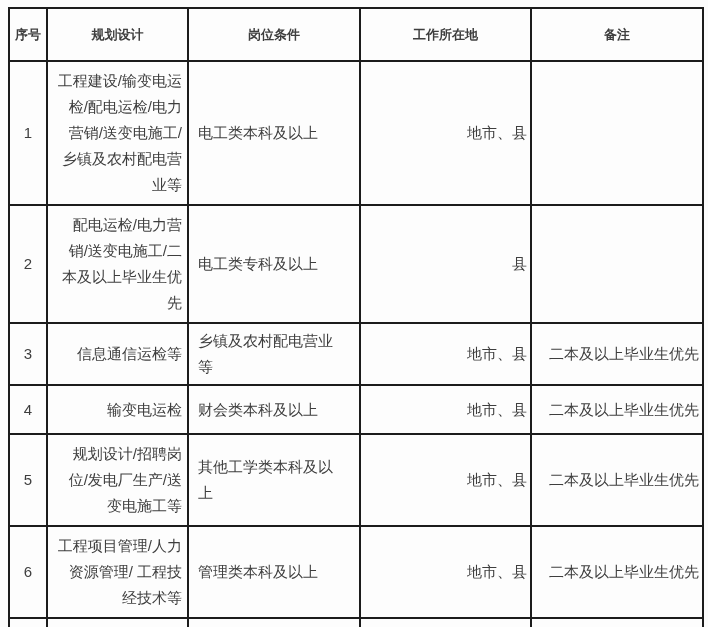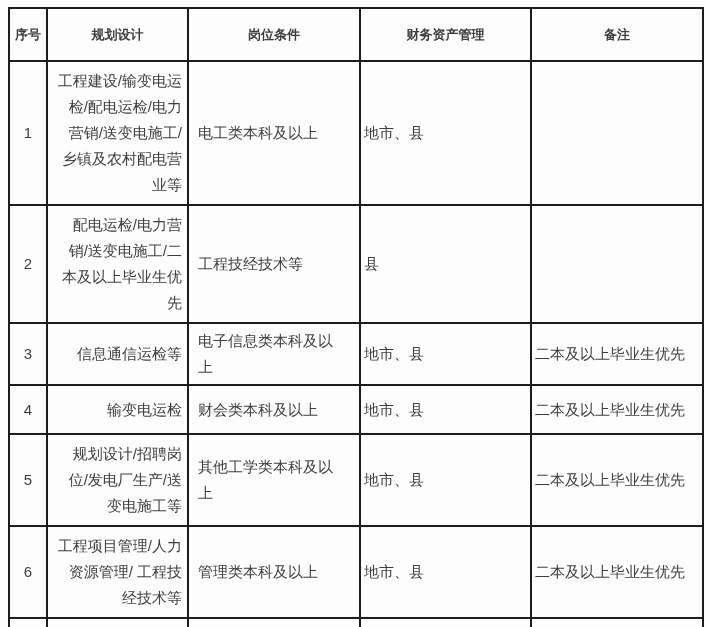--- a/index.html
+++ b/index.html
@@ -46,64 +46,64 @@
   td.c-position {
     text-align: right;
     padding: 6px 5px 6px 9px;
   }
   td.c-requirement {
     text-align: left;
     padding: 4px 16px 4px 9px;
   }
   td.c-location,
   td.c-note {
-    text-align: left;
+    text-align: right;
     padding: 2px 3px;
   }
 </style>
 </head>
 <body>
 
 <div class="page">
   <table class="recruit">
     <colgroup>
       <col style="width:38px">
       <col style="width:141px">
       <col style="width:172px">
       <col style="width:171px">
       <col style="width:172px">
     </colgroup>
     <thead>
       <tr style="height:53px;">
         <th>序号</th>
         <th>规划设计</th>
         <th>岗位条件</th>
-        <th>财务资产管理</th>
+        <th>工作所在地</th>
         <th>备注</th>
       </tr>
     </thead>
     <tbody>
       <tr style="height:126px;">
         <td class="c-serial">1</td>
         <td class="c-position">工程建设/输变电运检/配电运检/电力营销/送变电施工/乡镇及农村配电营业等</td>
         <td class="c-requirement">电工类本科及以上</td>
         <td class="c-location">地市、县</td>
         <td class="c-note"></td>
       </tr>
       <tr style="height:108px;">
         <td class="c-serial">2</td>
         <td class="c-position">配电运检/电力营销/送变电施工/二本及以上毕业生优先</td>
-        <td class="c-requirement">工程技经技术等</td>
+        <td class="c-requirement">电工类专科及以上</td>
         <td class="c-location">县</td>
         <td class="c-note"></td>
       </tr>
       <tr style="height:51px;">
         <td class="c-serial">3</td>
         <td class="c-position">信息通信运检等</td>
-        <td class="c-requirement">电子信息类本科及以上</td>
+        <td class="c-requirement">乡镇及农村配电营业等</td>
         <td class="c-location">地市、县</td>
         <td class="c-note">二本及以上毕业生优先</td>
       </tr>
       <tr style="height:49px;">
         <td class="c-serial">4</td>
         <td class="c-position">输变电运检</td>
         <td class="c-requirement">财会类本科及以上</td>
         <td class="c-location">地市、县</td>
         <td class="c-note">二本及以上毕业生优先</td>
       </tr>

